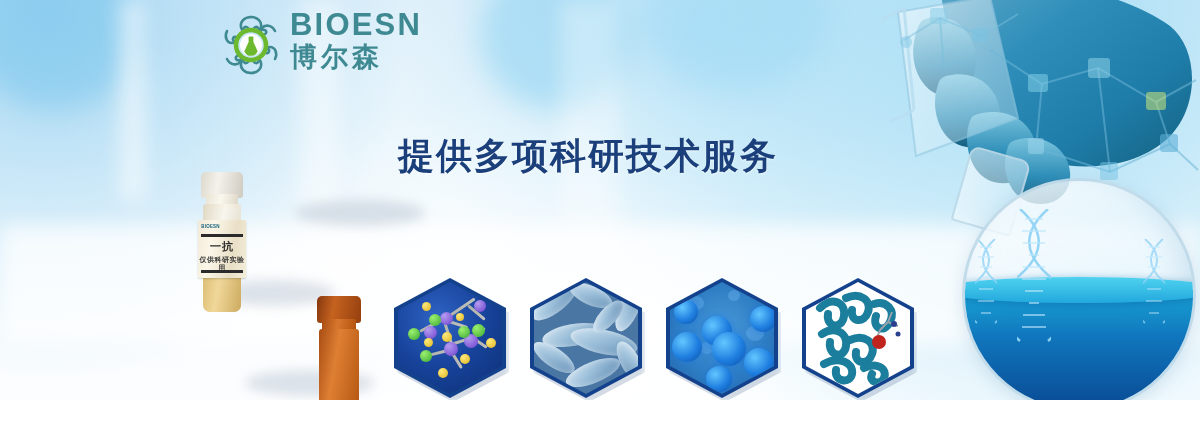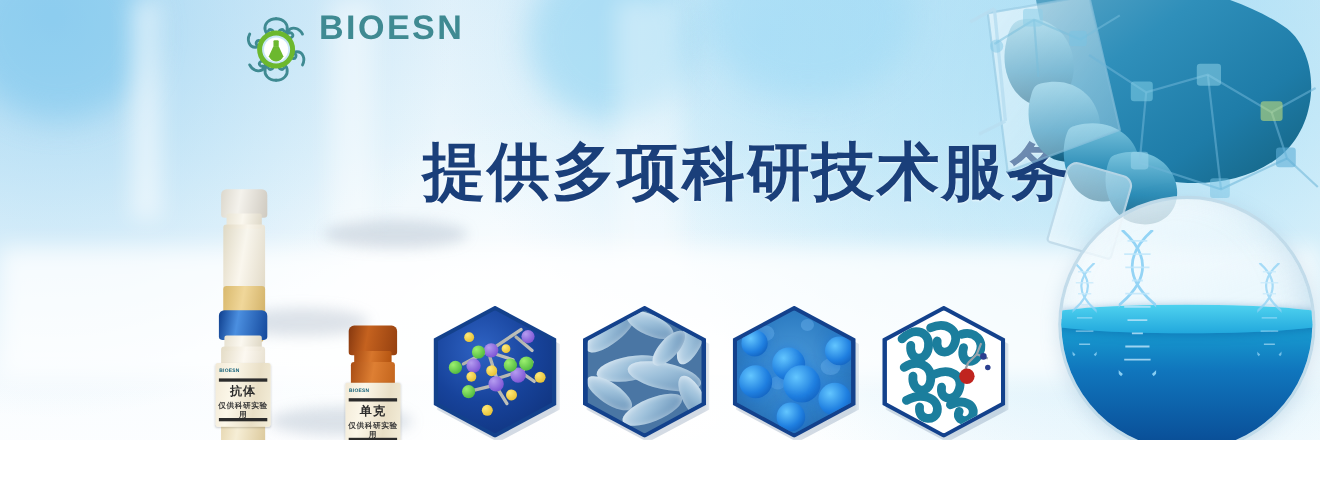--- a/index.html
+++ b/index.html
@@ -30,22 +30,22 @@
     font-size:31px;font-weight:700;letter-spacing:2.2px;
     line-height:34px;white-space:nowrap;
   }
   .logo-cn{
     font-size:27px;font-weight:700;letter-spacing:4px;
     line-height:31px;white-space:nowrap;
   }
 
   
   #headline{
-    position:absolute;left:384px;top:125px;
-    font-size:57px;font-weight:700;letter-spacing:2px;
+    position:absolute;left:398px;top:125px;
+    font-size:36px;font-weight:700;letter-spacing:2px;
     white-space:nowrap;line-height:62px;
     text-shadow:0 1px 2px rgba(255,255,255,.75);
   }
   #subhead{
     position:absolute;left:420px;top:223px;
     font-size:23px;font-weight:700;letter-spacing:1.2px;
     white-space:nowrap;line-height:30px;
     text-shadow:0 1px 2px rgba(255,255,255,.7);
   }
 
@@ -169,20 +169,21 @@
         <circle cx="37" cy="37" r="15" fill="none" stroke="#6cb82e" stroke-width="4.5"></circle>
         <circle cx="37" cy="37" r="11" fill="#ffffff"></circle>
         <g fill="#6cb82e">
           <rect x="34.6" y="28.5" width="4.8" height="6" rx="1"></rect>
           <path d="M34.6 34 L30.4 43.2 a7 7 0 0 0 13.2 0 L39.4 34 z"></path>
         </g>
       </svg>
     </div>
     <div id="logo-words">
       <div class="logo-en" style="color:#3f8a92">BIOESN</div>
+      <div class="logo-cn" style="color:#3f8a92">博尔森</div>
     </div>
   </div>
 
   <div id="headline" style="color:#1a3f7a">提供多项科研技术服务</div>
 
   <div id="hexrow">
 
     <div class="hexwrap" style="left:0;">
       <div class="hex-shadow"></div>
       <div class="hex hex-border">
@@ -284,49 +285,36 @@
 
     <div class="vial-shadow" style="left:30px;top:210px;width:120px;height:26px;"></div>
     <div class="vial-shadow" style="left:110px;top:130px;width:130px;height:26px;"></div>
     <div class="vial-shadow" style="left:60px;top:300px;width:130px;height:26px;"></div>
 
     <div class="vial" style="left:16px;top:102px;width:42px;height:140px;">
       <div class="cap" style="height:26px;background:linear-gradient(100deg,#dcd8cd,#f4f2ec 40%,#cfcac0);"></div>
       <div class="neck" style="top:22px;height:14px;background:linear-gradient(100deg,#e9e4d4,#faf7ee 45%,#ddd7c6);"></div>
       <div class="body" style="top:32px;height:108px;background:linear-gradient(100deg,rgba(223,214,190,.9),rgba(250,246,236,.92) 40%,rgba(214,204,180,.9));"></div>
       <div class="body" style="top:88px;height:52px;background:linear-gradient(100deg,#d9b96d,#f0d79a 42%,#cdab5f);"></div>
-    </div>
-
-
-
-    <div class="vial" style="left:14px;top:212px;width:44px;height:128px;">
-      <div class="cap" style="height:27px;background:linear-gradient(100deg,#0f3f8e,#4b8fe0 38%,#14489b);"></div>
-      <div class="neck" style="top:23px;height:14px;background:linear-gradient(100deg,#e7e1d0,#fbf8f0 45%,#ddd6c3);"></div>
-      <div class="body" style="top:33px;height:95px;background:linear-gradient(100deg,rgba(226,217,193,.92),rgba(252,248,240,.94) 40%,rgba(216,206,182,.92));"></div>
-      <div class="body" style="top:76px;height:52px;background:linear-gradient(100deg,#e3d2a8,#f6eed6 42%,#dbc89a);"></div>
       <div class="label" style="top:48px;height:58px;">
         <div class="label-logo" style="top:4px;">BIOESN</div>
         <div class="label-bar" style="top:14px;"></div>
-        <div class="label-cn" style="top:20px;">抗体</div>
+        <div class="label-cn" style="top:20px;">一抗</div>
         <div class="label-sub" style="top:36px;">仅供科研实验用</div>
         <div class="label-bar" style="top:50px;"></div>
       </div>
     </div>
+
+
+
 
     <div class="vial" style="left:132px;top:226px;width:44px;height:130px;">
       <div class="cap" style="height:27px;background:linear-gradient(100deg,#86380f,#c5621f 38%,#95400f);"></div>
       <div class="neck" style="top:23px;height:14px;background:linear-gradient(100deg,#a84d14,#d7762c 45%,#b2520f);"></div>
       <div class="body" style="top:33px;height:97px;background:linear-gradient(100deg,#a84d14,#de7f33 38%,#b2540f);"></div>
-      <div class="label" style="top:52px;height:58px;">
-        <div class="label-logo" style="top:4px;">BIOESN</div>
-        <div class="label-bar" style="top:14px;"></div>
-        <div class="label-cn" style="top:20px;">单克</div>
-        <div class="label-sub" style="top:36px;">仅供科研实验用</div>
-        <div class="label-bar" style="top:50px;"></div>
-      </div>
     </div>
   </div>
 
   <div id="glove">
     <svg viewBox="0 0 330 230" width="330" height="230" aria-hidden="true">
       <defs>
         <linearGradient id="gl" x1="0" y1="0" x2="1" y2="1">
           <stop offset="0%" stop-color="#5fa8c8"></stop>
           <stop offset="35%" stop-color="#2f8fba"></stop>
           <stop offset="70%" stop-color="#1e7ca8"></stop>

